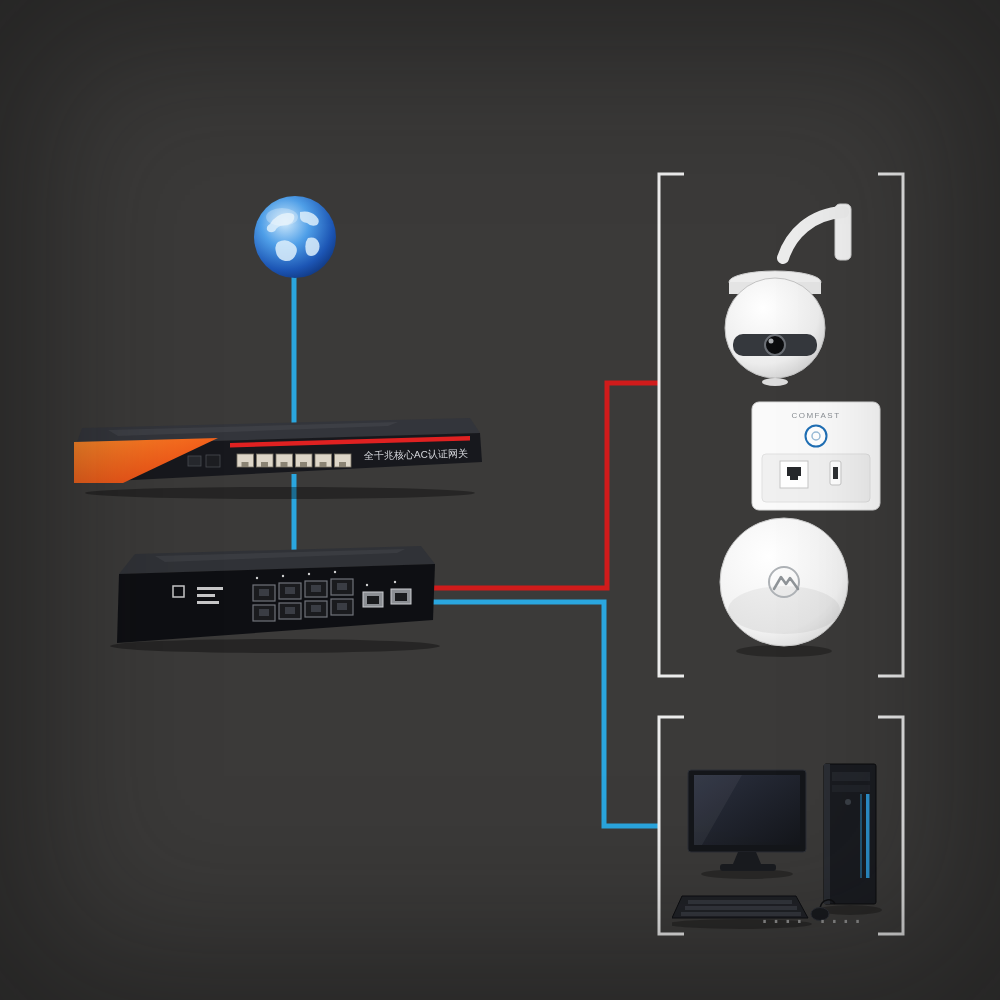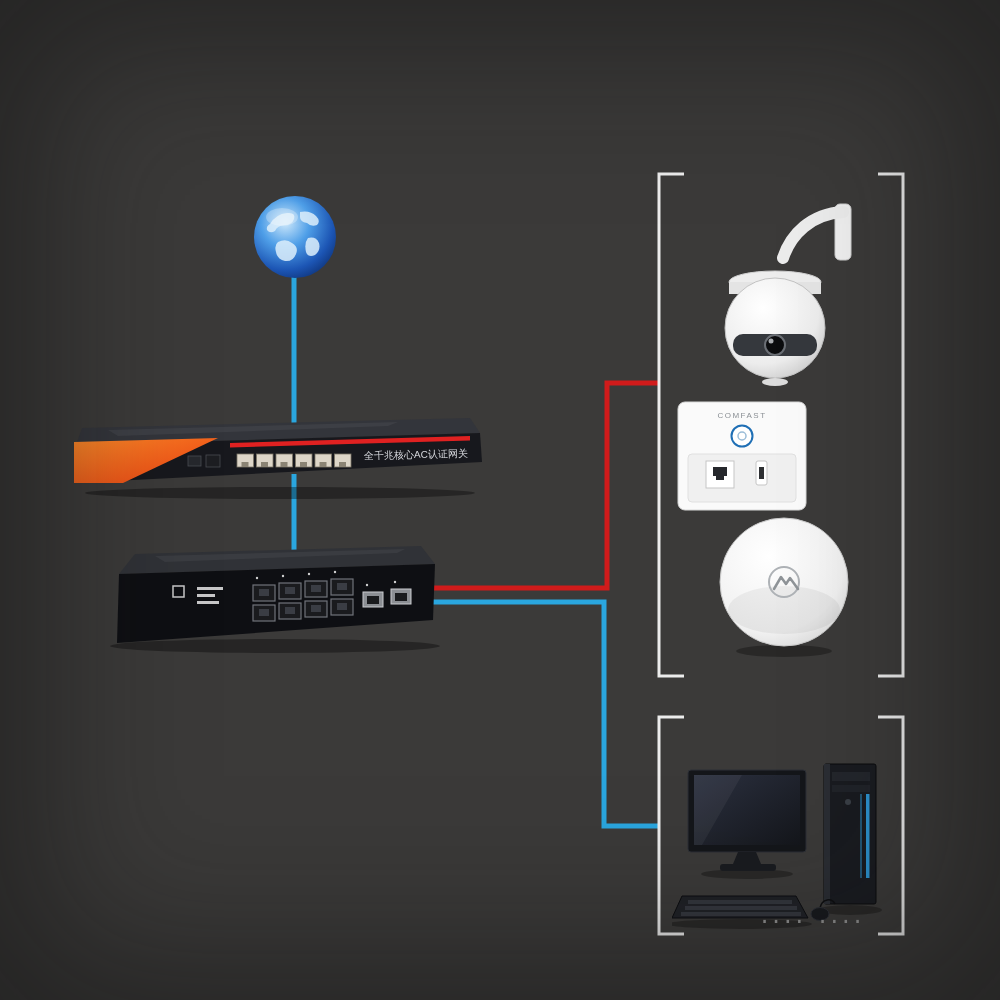--- a/index.html
+++ b/index.html
@@ -158,21 +158,21 @@
       <ellipse cx="60" cy="82" rx="46" ry="11" fill="#ededed" stroke="#d0d0d0"></ellipse>
       <rect x="14" y="82" width="92" height="12" fill="#e4e4e4"></rect>
       <circle cx="60" cy="128" r="50" fill="url(#gSphere)" stroke="#c2c2c2" stroke-width="1"></circle>
       <rect x="18" y="134" width="84" height="22" rx="10" fill="#35383d"></rect>
       <circle cx="60" cy="145" r="10" fill="#0b0c0e" stroke="#6b6f75" stroke-width="2"></circle>
       <circle cx="56" cy="141" r="2.5" fill="#cfd4da" opacity="0.8"></circle>
       <ellipse cx="60" cy="182" rx="13" ry="4" fill="#dcdcdc"></ellipse>
     </svg>
   </div>
 
-  <div class="dev" style="left:672px;top:398px;width:140px;height:118px">
+  <div class="dev" style="left:746px;top:398px;width:140px;height:118px">
     <svg viewBox="0 0 140 118">
       <rect x="6" y="4" width="128" height="108" rx="7" fill="#fafafa" stroke="#d8d8d8"></rect>
       <text x="70" y="20" font-size="8" letter-spacing="1.5" fill="#8a8f94" text-anchor="middle" font-family="Liberation Sans, sans-serif">COMFAST</text>
       <circle cx="70" cy="38" r="10.5" fill="#ffffff" stroke="#1f6fb5" stroke-width="2"></circle>
       <circle cx="70" cy="38" r="4" fill="none" stroke="#9bbdd8" stroke-width="1.5"></circle>
       <rect x="16" y="56" width="108" height="48" rx="4" fill="#f0f0f0" stroke="#e0e0e0"></rect>
       <g>
         <rect x="34" y="63" width="28" height="27" fill="#ffffff" stroke="#c5c5c5"></rect>
         <path d="M41,69 h14 v9 h-3 v4 h-8 v-4 h-3 z" fill="#26282c"></path>
       </g>

